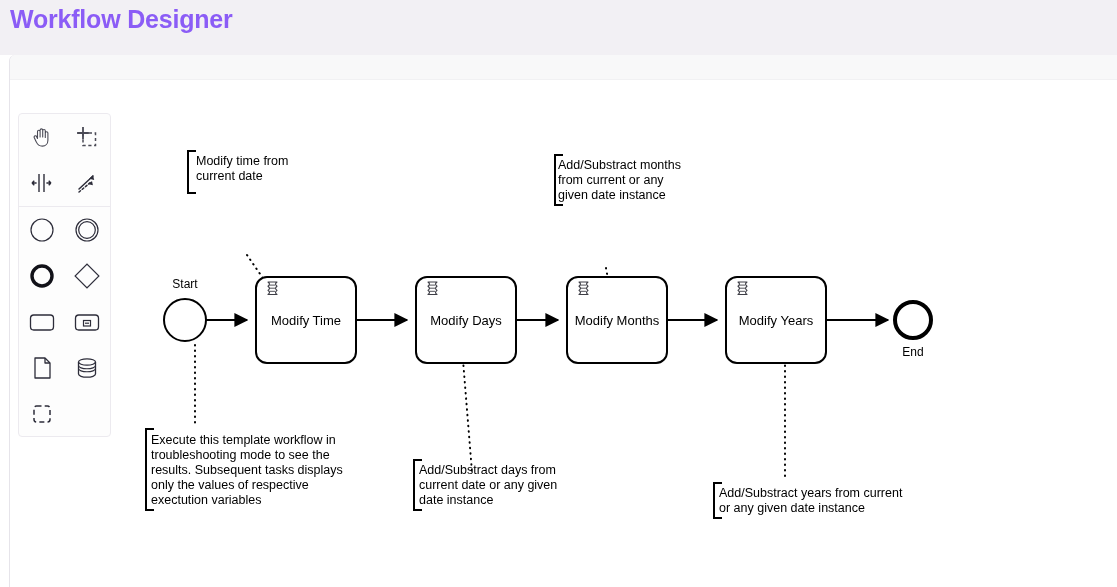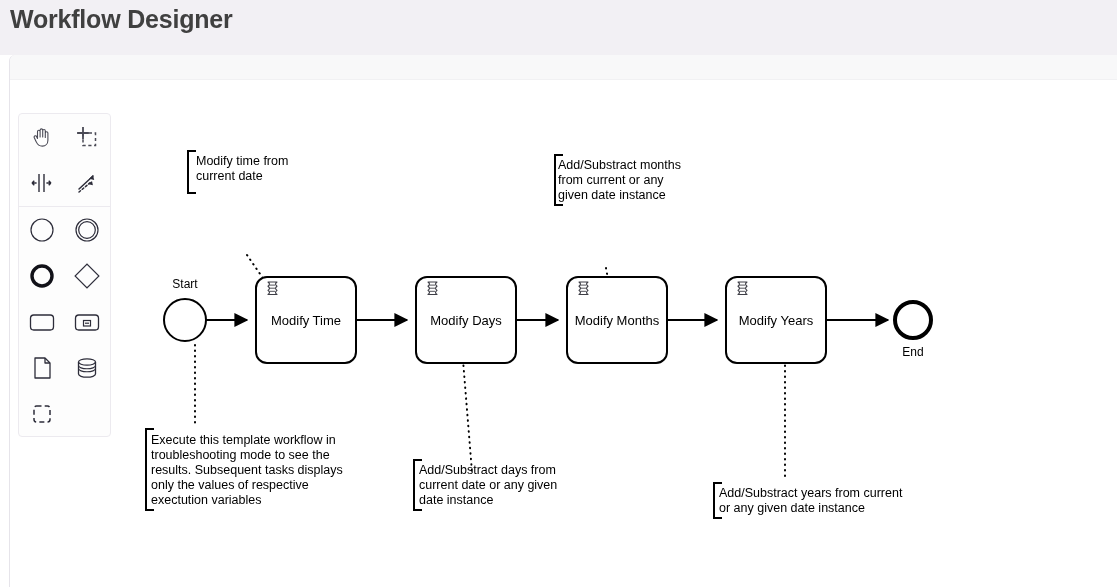--- a/index.html
+++ b/index.html
@@ -23,21 +23,21 @@
     height: 55px;
     background: #f2f0f4;
     box-sizing: border-box;
   }
   #page-title {
     position: absolute;
     left: 10px;
     top: 5px;
     font-size: 25px;
     font-weight: bold;
-    color: #404040;
+    color: #8b5cf6;
     letter-spacing: -0.2px;
     white-space: nowrap;
   }
 
   
   #designer-panel {
     position: absolute;
     left: 10px;
     top: 55px;
     width: 1107px;

